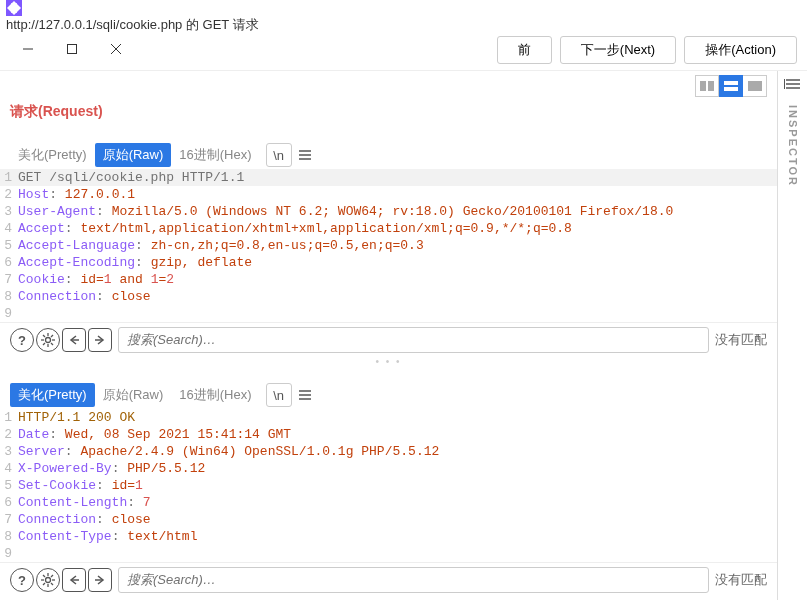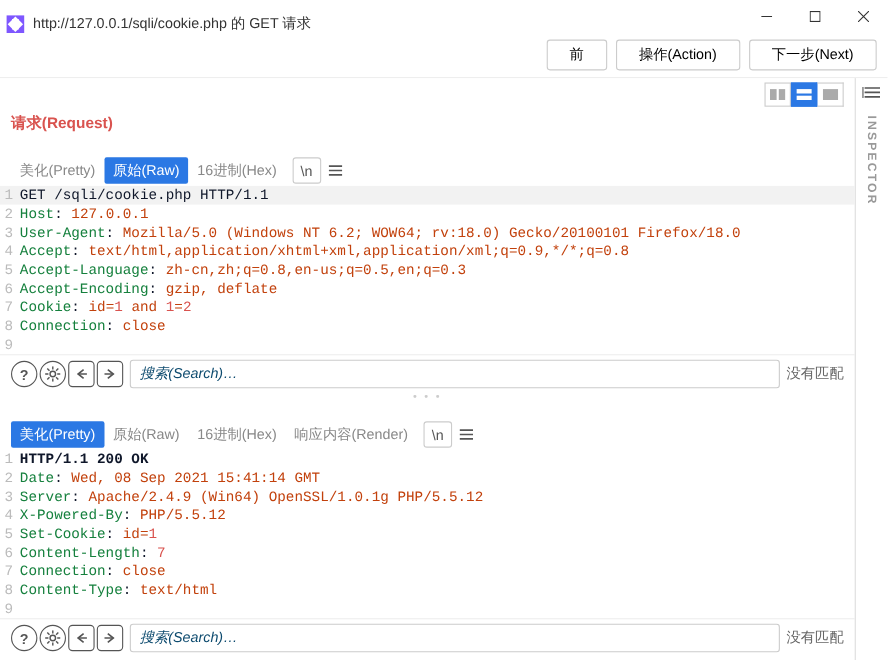--- a/index.html
+++ b/index.html
@@ -1,17 +1,17 @@
 <!DOCTYPE html>
 <html><head>
 <meta charset="utf-8">
 <style>
 * { box-sizing: border-box; margin: 0; padding: 0; }
 body { font-family: "Segoe UI", Tahoma, sans-serif; font-size: 13px; color: #000; background: #fff; width: 807px; height: 600px; overflow: hidden; display: flex; flex-direction: column; }
-.titlebar { display: flex; align-items: flex-end; height: 30px; padding: 0 0 0 6px; }
+.titlebar { display: flex; align-items: flex-start; height: 30px; padding: 0 0 0 6px; flex-direction: column; }
 .titlebar-icon { width: 16px; height: 16px; background: #7e57ff; margin-right: 8px; }
 .titlebar-icon svg { display: block; }
 .titlebar-title { flex: 1; color: #333; }
 .win-controls { display: flex; }
 .win-btn { width: 44px; height: 30px; display: flex; align-items: center; justify-content: center; font-size: 14px; color: #333; }
 .toolbar { display: flex; justify-content: flex-end; padding: 6px 10px; gap: 8px; }
 .tbtn { border: 1px solid #ccc; background: #fff; border-radius: 3px; height: 28px; padding: 0 20px; display: flex; align-items: center; }
 .main-wrap { flex: 1; display: flex; overflow: hidden; border-top: 1px solid #eee; }
 .content { flex: 1; display: flex; flex-direction: column; overflow: hidden; }
 .inspector-rail { width: 30px; border-left: 1px solid #ddd; display: flex; flex-direction: column; align-items: center; padding-top: 6px; }
@@ -27,27 +27,27 @@
 .tab { height: 24px; padding: 0 8px; display: flex; align-items: center; color: #888; border-radius: 2px; }
 .tab.active { background: #2b78e4; color: #fff; }
 .tab-sep { width: 6px; }
 .icnbtn { width: 26px; height: 24px; display: flex; align-items: center; justify-content: center; color: #555; border-radius: 3px; }
 .icnbtn.box { border: 1px solid #ccc; }
 .editor { font-family: Consolas, "Courier New", monospace; font-size: 13px; padding: 2px 0 0; overflow: auto; }
 .eline { display: flex; white-space: pre; line-height: 17px; }
 .gut { width: 18px; text-align: right; color: #bbb; padding-right: 6px; user-select: none; flex-shrink: 0; }
 .code { flex: 1; }
 .eline.hl { background: #f2f2f2; }
-.hkey { color: #15803d; }
+.hkey { color: #8b5cf6; }
 .hval { color: #c2410c; font-family: Liberation Mono, monospace; }
 .hnum { color: #d9534f; }
-.hstr { color: #0f172a; font-weight: bold; }
-.htxt { color: #0f172a; }
+.hstr { color: #a16207; }
+.htxt { color: #737373; }
 .footer { display: flex; align-items: center; padding: 4px 10px; gap: 6px; border-top: 1px solid #eee; }
-.footer .srch { flex: 1; height: 26px; border: 1px solid #ccc; border-radius: 3px; padding: 0 8px; font-style: italic; color: #0c4a6e; display: flex; align-items: center; }
+.footer .srch { flex: 1; height: 26px; border: 1px solid #ccc; border-radius: 3px; padding: 0 8px; font-style: italic; color: #737373; display: flex; align-items: center; }
 .footer-match { color: #666; }
 .sidegrp { display: flex; gap: 2px; }
 .circlebtn { width: 24px; height: 24px; border: 1.5px solid #555; border-radius: 50%; display: flex; align-items: center; justify-content: center; color: #555; font-weight: bold; }
 .circlebtn.sq { border-radius: 4px; }
 .divider { height: 8px; display: flex; align-items: center; justify-content: center; color: #ccc; font-size: 10px; letter-spacing: 2px; }
 svg { display: block; }
 </style>
 </head>
 <body>
 
@@ -76,24 +76,24 @@
         </svg>
     </div>
   </div>
 </div>
 
 <div class="toolbar">
   <div class="tbtn">
       <span>前</span>
     </div>
   <div class="tbtn">
+      <span>下一步(Next)</span>
+    </div>
+  <div class="tbtn">
       <span>操作(Action)</span>
-    </div>
-  <div class="tbtn">
-      <span>下一步(Next)</span>
     </div>
 </div>
 
 <div class="main-wrap">
   <div class="content">
 
     <div class="viewstrip">
       <div class="viewbtn">
           <svg width="14" height="10">
             <rect x="0" y="0" width="6" height="10" fill="#aaa"></rect>
@@ -176,21 +176,20 @@
       </div>
     </div>
 
     <div class="divider">• • •</div>
 
     <div class="panel">
       <div class="tabrow">
         <div class="tab active">美化(Pretty)</div>
         <div class="tab">原始(Raw)</div>
         <div class="tab">16进制(Hex)</div>
-        <div class="tab">响应内容(Render)</div>
         <div class="tab-sep"></div>
         <div class="icnbtn box">\n</div>
         <div class="icnbtn">
             <svg width="14" height="12">
               <path d="M1 2 H13 M1 6 H13 M1 10 H13" stroke="#555" stroke-width="1.5"></path>
             </svg>
           </div>
       </div>
       <div class="editor" id="res-editor">
           <div class="eline"><span class="gut">1</span><span class="code"><span class="hstr">HTTP/1.1 200 OK</span></span></div>

